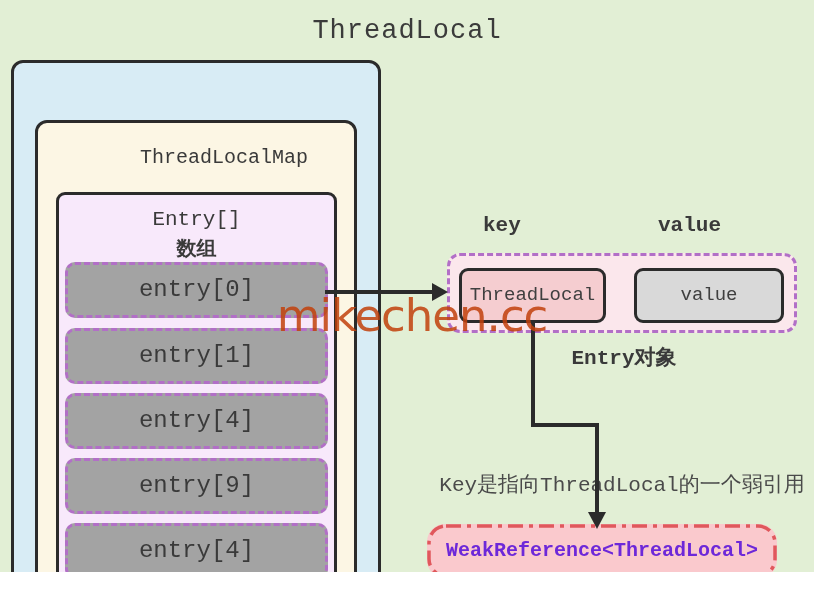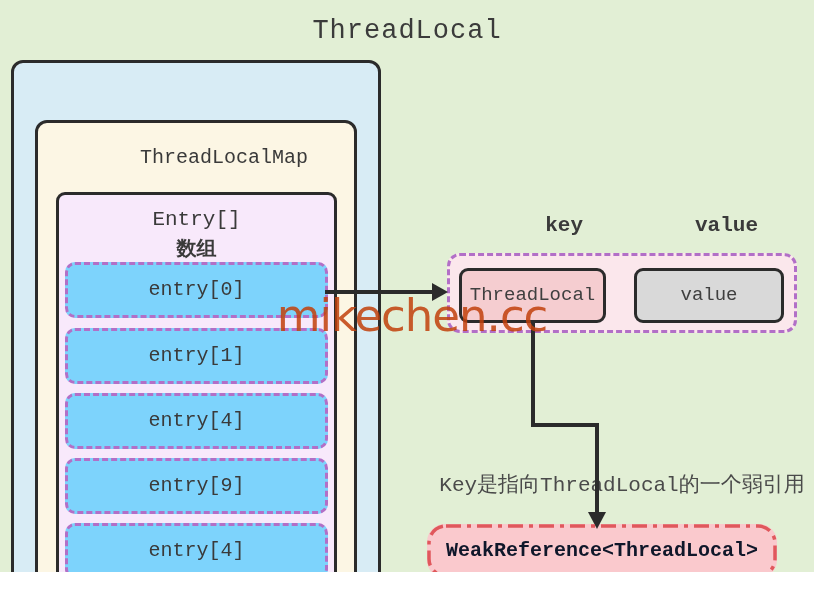--- a/index.html
+++ b/index.html
@@ -28,29 +28,29 @@
   .thread-box{left:11px;top:60px;width:370px;height:560px;background:#d8ecf5;}
   .thread-label{left:0;top:12px;width:100%;font-size:20px;}
   .tlmap-box{left:21px;top:57px;width:322px;height:490px;background:#fcf6e4;}
   .tlmap-label{left:0;top:23px;width:100%;font-size:20px;padding-left:28px;}
   .entryarr-box{left:18px;top:69px;width:281px;height:430px;background:#f8e9fb;border-radius:9px;}
   .entryarr-label{left:0;top:13px;width:100%;font-size:21px;}
   .entryarr-sublabel{left:0;top:40px;width:100%;font-size:20px;font-weight:bold;}
 
   .entry-row{
     left:6px;width:263px;height:56px;
-    background:#7dd3fc;
+    background:#a3a3a3;
     border:3px dashed #b26fc7;
     border-radius:10px;
     box-sizing:border-box;
-    font-size:20px;line-height:50px;
+    font-size:24px;line-height:50px;
     text-align:center;
   }
 
-  .kv-header{top:214px;width:100px;font-size:21px;font-weight:600;text-align:right;}
+  .kv-header{top:214px;width:100px;font-size:21px;font-weight:600;text-align:left;}
   .key-header{left:483px;}
   .value-header{left:658px;}
 
   .entryobj-box{
     left:447px;top:253px;width:350px;height:80px;
     background:#fbe7ec;
     border:3px dashed #b26fc7;
     border-radius:13px;
     box-sizing:border-box;
   }
@@ -67,21 +67,21 @@
 
   .entryobj-caption{left:524px;top:343px;width:200px;font-size:21px;font-weight:600;text-align:center;}
 
   .weakref-note{left:422px;top:470px;width:400px;font-size:21px;color:#4a4a4a;text-align:center;white-space:nowrap;}
 
   .weakref-box{
     left:427px;top:524px;width:350px;height:54px;
     background:#fac9cd;
     border-radius:18px;
     font-size:20px;font-weight:bold;line-height:54px;
-    text-align:center;color:#0f172a;
+    text-align:center;color:#6d28d9;
   }
 
   .arrow-layer{left:0;top:0;width:814px;height:596px;z-index:5;pointer-events:none;}
 
   .watermark{
     left:262px;top:289px;width:300px;
     font-family:"DejaVu Sans","Liberation Sans",sans-serif;
     font-size:45px;font-weight:normal;
     color:#c2410c;opacity:.85;
     text-align:center;letter-spacing:-1px;
@@ -115,20 +115,21 @@
   </div>
 
   <div class="abs kv-header key-header">key</div>
   <div class="abs kv-header value-header">value</div>
 
   <div class="abs entryobj-box">
     <div class="abs inner-cell keycell">ThreadLocal</div>
     <div class="abs inner-cell valuecell">value</div>
   </div>
 
+  <div class="abs entryobj-caption">Entry对象</div>
 
   <div class="abs weakref-note">Key是指向ThreadLocal的一个弱引用</div>
 
   <div class="abs weakref-box">WeakReference&lt;ThreadLocal&gt;</div>
 
   <svg class="abs arrow-layer" width="814" height="596" viewBox="0 0 814 596">
     <g>
       <line x1="325" y1="292" x2="433" y2="292" stroke="#2b2b2b" stroke-width="4"></line>
       <polygon points="432,283 448,292 432,301" fill="#2b2b2b"></polygon>
     </g>

